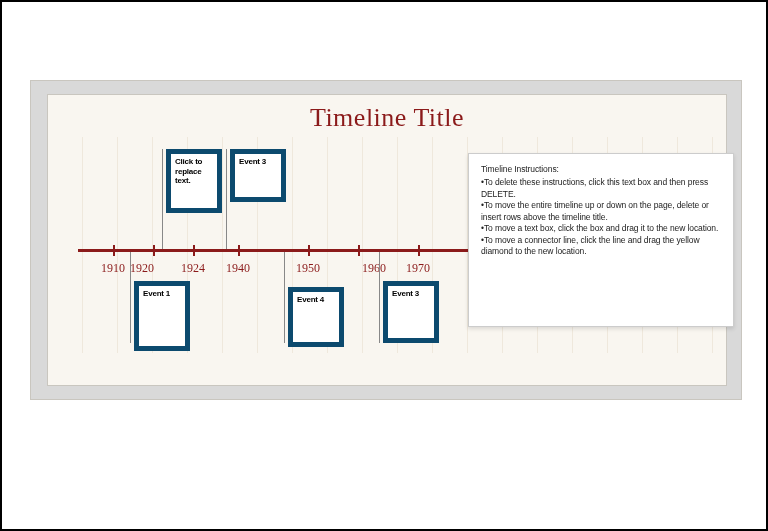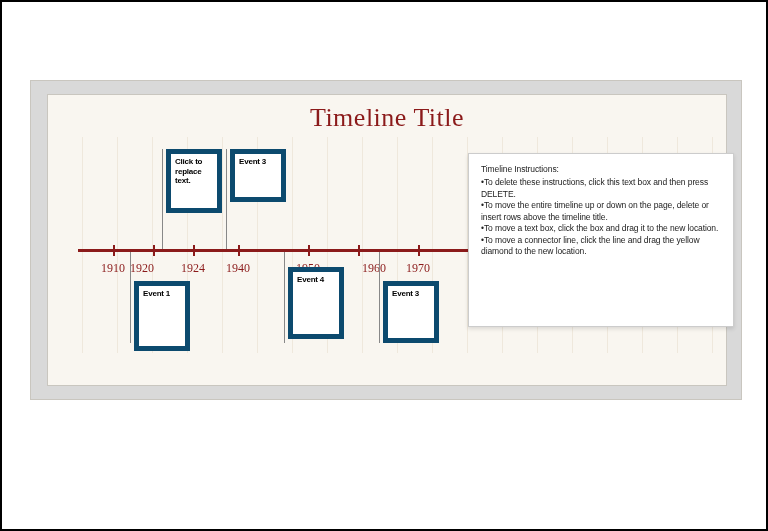--- a/index.html
+++ b/index.html
@@ -141,21 +141,21 @@
   <div id="events-top">
       <div class="connector" style="left: 114px; top: 54px; height: 100px;"></div>
       <div class="event-box" style="left: 118px; top: 54px; height: 64px;">Click to replace text.</div>
       <div class="connector" style="left: 178px; top: 54px; height: 100px;"></div>
       <div class="event-box" style="left: 182px; top: 54px; height: 53px;">Event 3</div>
     </div>
   <div id="events-bottom">
       <div class="connector" style="left: 82px; top: 157px; height: 91px;"></div>
       <div class="event-box" style="left: 86px; top: 186px; height: 70px;">Event 1</div>
       <div class="connector" style="left: 236px; top: 157px; height: 91px;"></div>
-      <div class="event-box" style="left: 240px; top: 172px; height: 72px;">Event 4</div>
+      <div class="event-box" style="left: 240px; top: 192px; height: 60px;">Event 4</div>
       <div class="connector" style="left: 331px; top: 157px; height: 91px;"></div>
       <div class="event-box" style="left: 335px; top: 186px; height: 62px;">Event 3</div>
     </div>
 
   <div class="instructions">
     <div class="instr-title">Timeline Instructions:</div>
     <div id="instr-bullets">
         <span class="bullet">•To delete these instructions, click this text box and then press DELETE.</span>
         <span class="bullet">•To move the entire timeline up or down on the page, delete or insert rows above the timeline title.</span>
         <span class="bullet">•To move a text box, click the box and drag it to the new location.</span>

